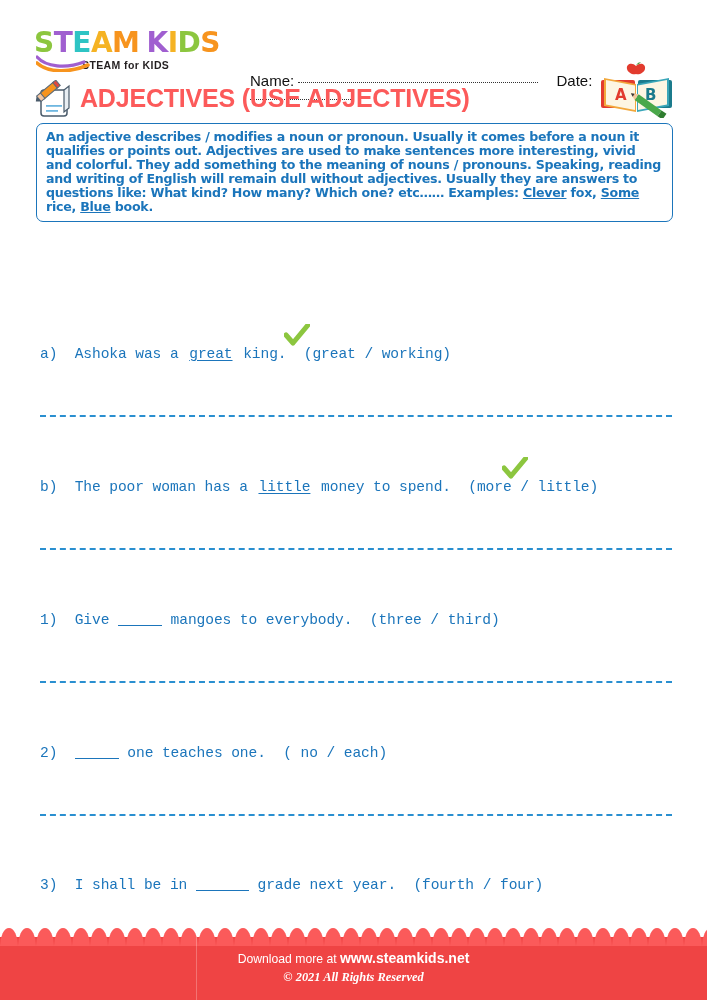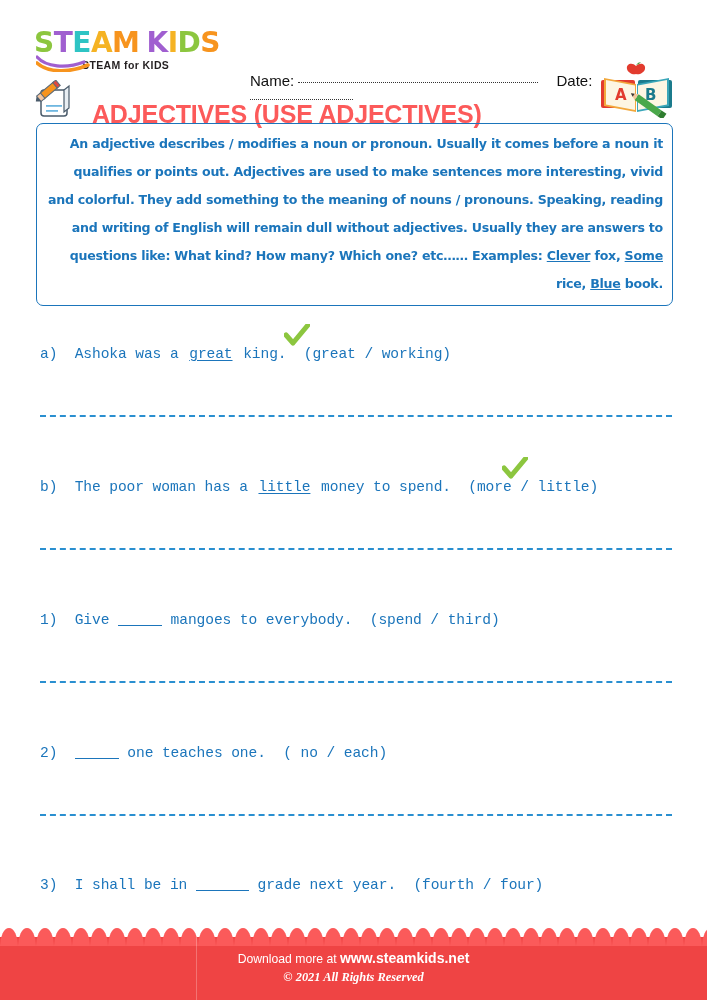--- a/index.html
+++ b/index.html
@@ -30,34 +30,34 @@
   .nd-label { font-family: "Liberation Sans", sans-serif; font-size: 15px; color: #111; }
   .nd-line { display: inline-block; border-bottom: 1.6px dotted #333;
              vertical-align: 3px; }
   .nd-name-line { width: 240px; }
   .nd-date-line { width: 103px; }
   .nd-date-wrap { margin-left: 14px; }
 
   
   .title-row { position: absolute; left: 34px; top: 80px; width: 640px; height: 40px; }
   .pencil-icon { position: absolute; left: 0; top: 0; width: 40px; height: 38px; }
-  .title-text { position: absolute; left: 46px; top: 20px;
+  .title-text { position: absolute; left: 46px; top: 4px;
                 font-family: "Liberation Sans", sans-serif;
                 font-weight: bold; font-size: 25px; color: #fc5a5a;
-                letter-spacing: -0.2px; white-space: nowrap; margin-left: 12px; }
+                letter-spacing: -0.2px; white-space: nowrap; }
 
   .books-icon { position: absolute; left: 598px; top: 62px; width: 78px; height: 56px; }
 
   
   .info-box { position: absolute; left: 36px; top: 123px; width: 637px;
               border: 1.6px solid #1b75bb; border-radius: 7px;
               padding: 6px 9px 7px 9px; }
   .info-text { font-family: "DejaVu Sans", sans-serif; font-weight: bold;
-               font-size: 12.6px; line-height: 28px; color: #1b75bb;
-               letter-spacing: -0.25px; text-align: right; }
+               font-size: 12.6px; line-height: 14px; color: #1b75bb;
+               letter-spacing: -0.25px; }
   .info-text u { text-decoration: underline; text-underline-offset: 1px; }
 
   
   .prompt { position: absolute; left: 38px; top: 260px; width: 640px;
             font-family: "DejaVu Sans", sans-serif; font-weight: bold;
             font-size: 12.8px; color: #1b6fb5; line-height: 22px;
             letter-spacing: -0.2px; }
   .prompt .ex { display: block; }
 
   
@@ -185,21 +185,21 @@
   </div>
   <svg class="check" style="left:502px; top:457px;" viewBox="0 0 26 22">
     <path d="M2 11 L9 19 L24 1" stroke="#8cc63f" stroke-width="5" fill="none" stroke-linecap="round" stroke-linejoin="round"></path>
   </svg>
 
   <div class="divider" style="top:548px;"></div>
 
   <div class="q" style="top:612px;">
     <span>1)</span>&nbsp;
     <span>Give </span><span class="blank blank-5"></span><span> mangoes to everybody.</span>&nbsp;
-    <span>(spend / third)</span>
+    <span>(three / third)</span>
   </div>
 
   <div class="divider" style="top:681px;"></div>
 
   <div class="q" style="top:745px;">
     <span>2)</span>&nbsp;
     <span class="blank blank-5"></span><span> one teaches one.</span>&nbsp;
     <span>( no / each)</span>
   </div>
 

